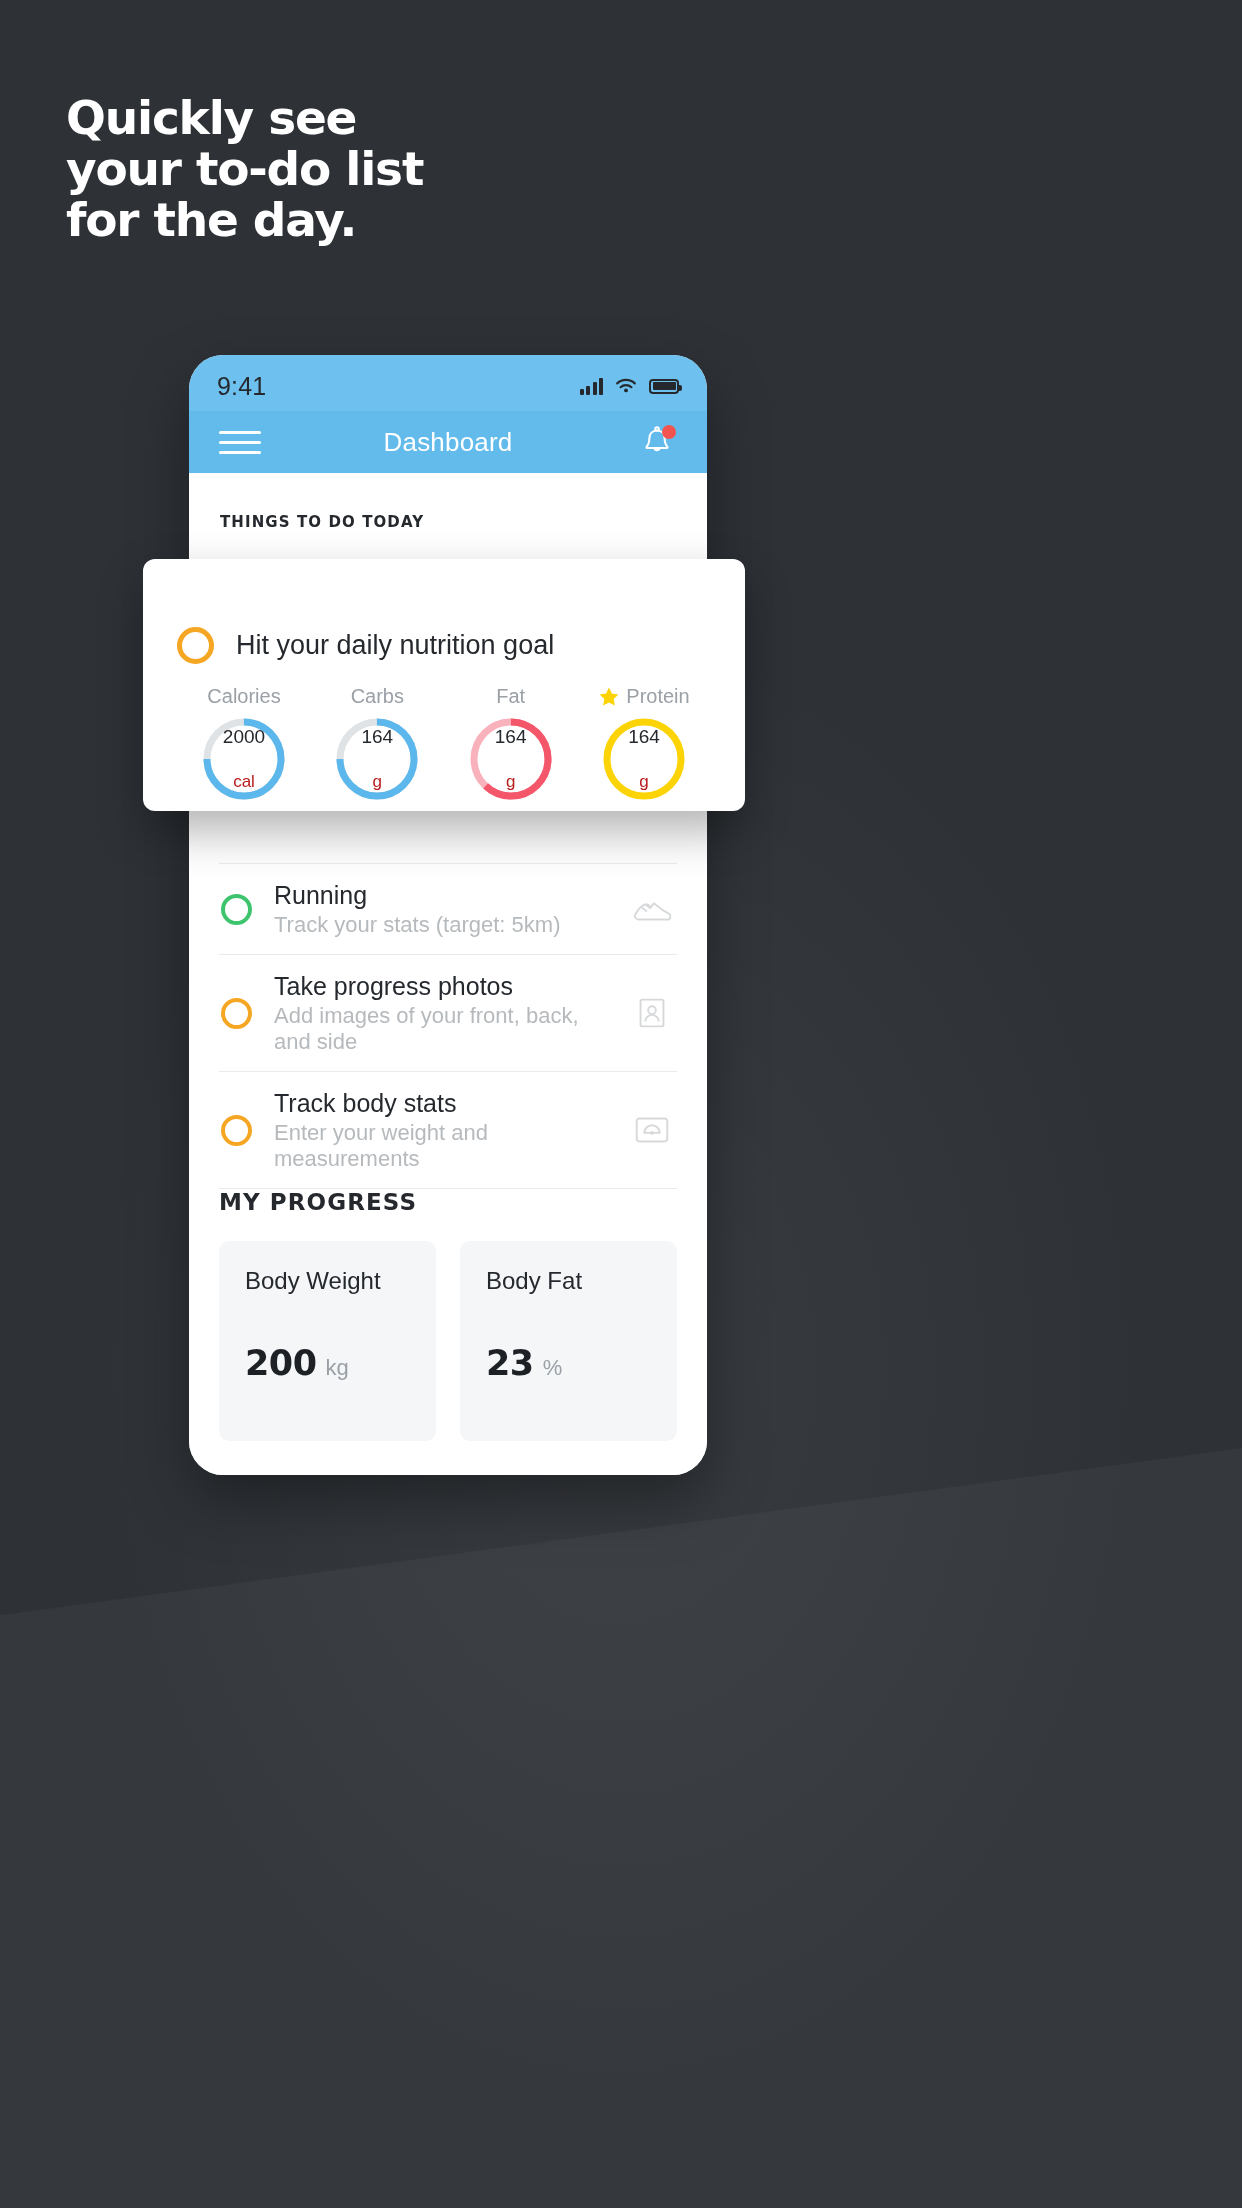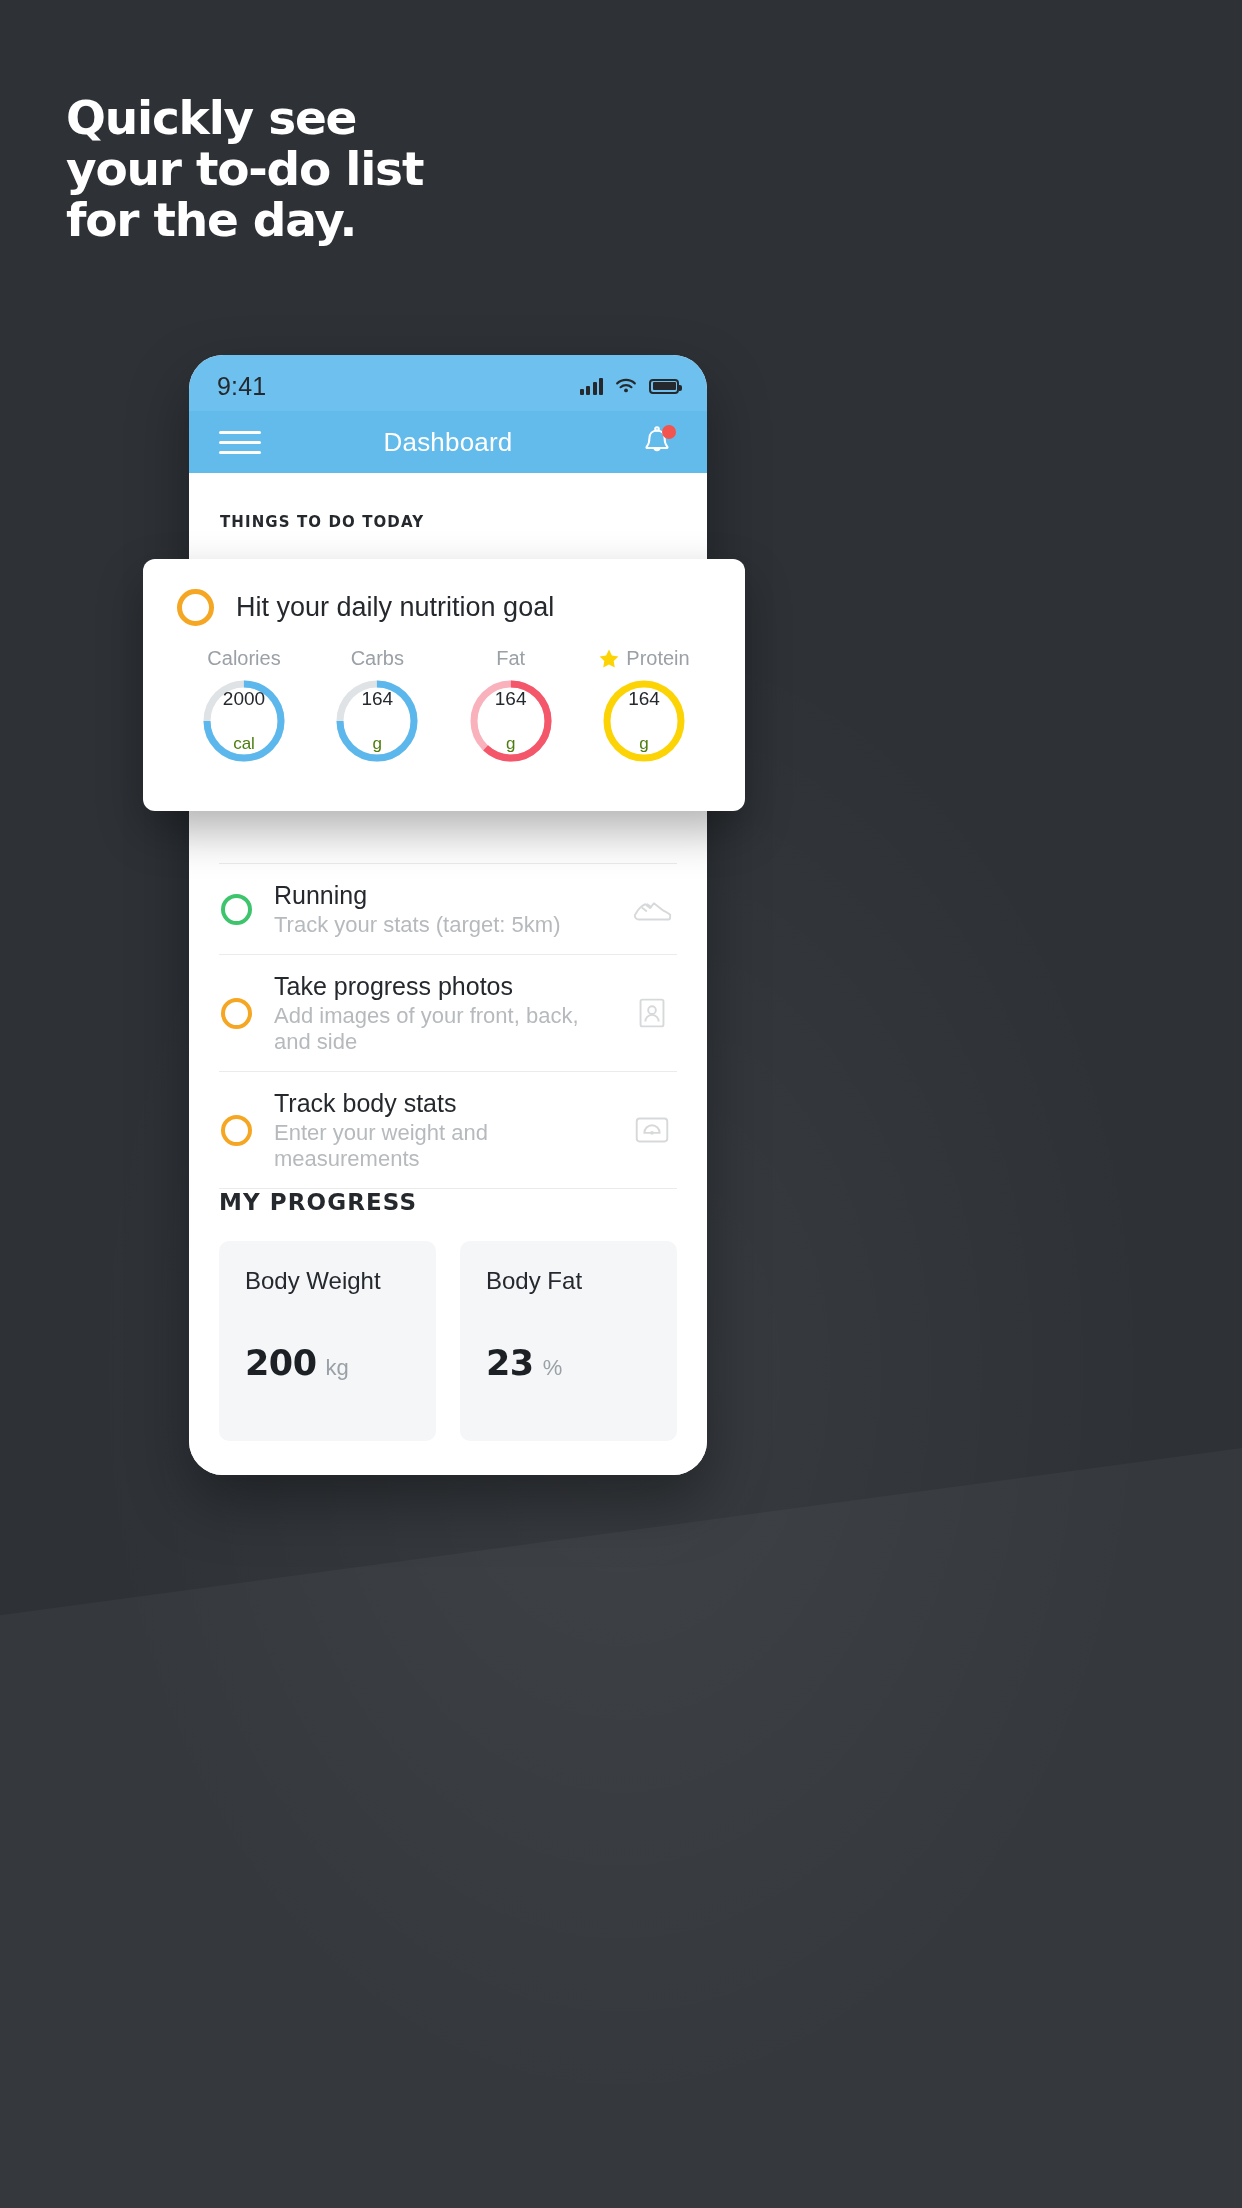--- a/index.html
+++ b/index.html
@@ -123,34 +123,34 @@
   .stat-value { font-size:35px; font-weight:bold; color:#1d2125; font-family:"DejaVu Sans", sans-serif; letter-spacing:-.5px; }
   .stat-unit { font-size:22px; color:#9aa0a6; }
   
   #nutrition-card {
     position:absolute; left:143px; top:559px;
     width:602px; height:252px;
     background:#fff; border-radius:12px;
     box-shadow:0 20px 46px rgba(0,0,0,.30);
     padding:30px 34px 0 34px;
   }
-  #nutrition-head { display:flex; align-items:center; gap:22px; }
+  #nutrition-head { display:flex; align-items:center; gap:22px;margin-top:38px; }
   #nutrition-ring { width:37px; height:37px; border-radius:50%; border:5px solid #f5a623; }
   #nutrition-title { font-size:27px; color:#25292e; }
   #macros { display:flex; justify-content:space-between; margin-top:21px; padding:0 6px; }
   .macro { width:122px; text-align:center; }
   .macro-label { font-size:20px; color:#9aa0a6; margin-bottom:7px; display:flex; align-items:center; justify-content:center; gap:6px; }
   .macro-donut { position:relative; width:88px; height:88px; margin:0 auto;text-align:center; }
   .macro-donut svg { display:block; }
   .macro-center {
     position:absolute; inset:0; display:flex; flex-direction:column;
     align-items:center; justify-content:center; line-height:19px;
   }
   .macro-num { font-size:19px; color:#25292e; }
-  .macro-unit { font-size:17px; color:#4d7c0f;margin-top:26px; }
+  .macro-unit { font-size:17px; color:#b91c1c;margin-top:26px; }
 </style>
 </head>
 <body>
 
 <div id="bg-base"></div>
 <div id="bg-diagonal"></div>
 <div id="bg-vignette"></div>
 
 <div id="headline">Quickly see
 your to-do list

